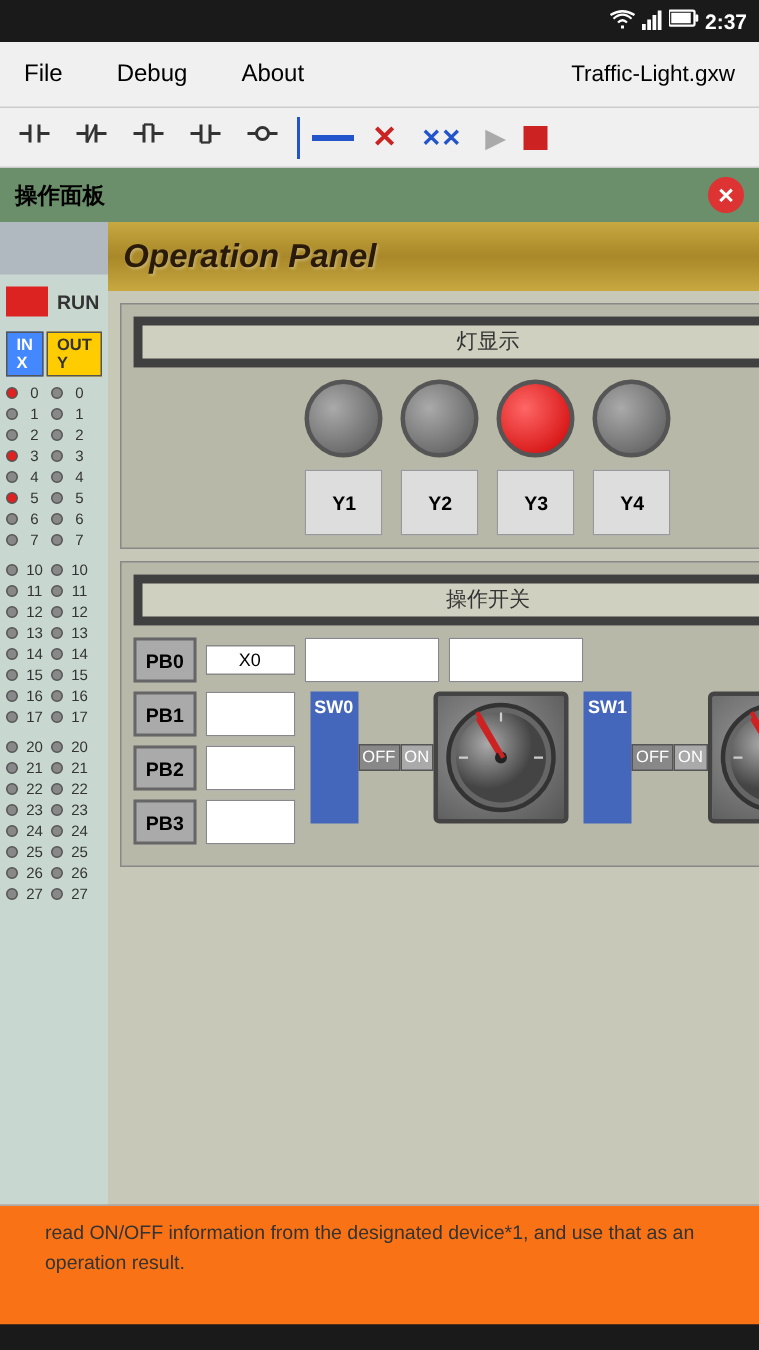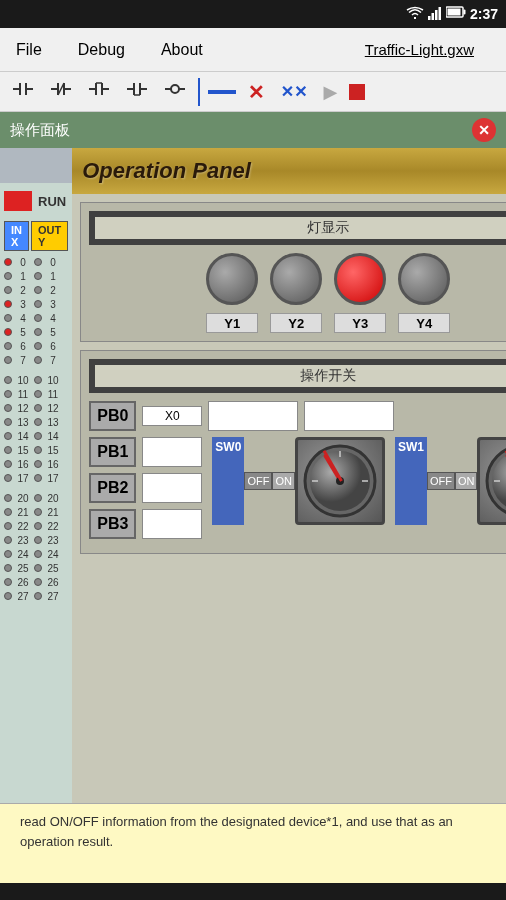--- a/index.html
+++ b/index.html
@@ -48,22 +48,21 @@
     .menu-item {
       font-size: 16px;
       color: #000;
       cursor: pointer;
       padding: 4px 8px;
     }
     .menu-title {
       font-size: 15px;
       color: #000;
       margin-left: auto;
-      margin-right: 24px;
-      text-decoration: underline;
+      margin-right: 8px;
     }
 
     
     #toolbar {
       width: 506px;
       height: 40px;
       background: #f0f0f0;
       display: flex;
       align-items: center;
       padding: 0 8px;
@@ -103,23 +102,23 @@
     
     #window-titlebar {
       background: #6b8e6b;
       display: flex;
       align-items: center;
       justify-content: space-between;
       padding: 6px 10px;
       height: 36px;
     }
     .window-title-text {
-      color: #ffffff;
+      color: #000000;
       font-size: 15px;
-      font-weight: normal;
+      font-weight: bold;
     }
     .close-btn {
       width: 24px;
       height: 24px;
       background: #dd3333;
       border-radius: 50%;
       display: flex;
       align-items: center;
       justify-content: center;
       color: white;
@@ -256,42 +255,42 @@
     .lamp.active {
       background: radial-gradient(circle at 35% 35%, #ff6666, #cc0000);
     }
     .lamp-label-row {
       display: flex;
       justify-content: center;
       gap: 12px;
     }
     .lamp-label {
       width: 52px;
-      height: 20px;
+      height: 44px;
       background: #ddd;
       border: 1px solid #999;
       display: flex;
       align-items: center;
       justify-content: center;
       font-size: 13px;
       font-weight: bold;
     }
 
     #switch-section {
       background: #b8b8a8;
       margin: 8px;
       border: 1px solid #888;
       padding: 8px;
     }
 
     .pb-btn {
       background: #aaa;
       border: 2px solid #666;
       padding: 4px 6px;
-      font-size: 16px;
+      font-size: 13px;
       font-weight: bold;
       text-align: center;
       cursor: pointer;
       height: 30px;
       display: flex;
       align-items: center;
       justify-content: center;
     }
 
     .input-box {
@@ -364,22 +363,22 @@
 
     .switch-row {
       display: flex;
       gap: 6px;
       align-items: center;
       margin-bottom: 6px;
     }
 
     
     #text-area {
-      background: #fef9c3;
-      padding: 8px 20px;
+      background: #f97316;
+      padding: 8px 30px;
       font-size: 13px;
       color: #333;
       line-height: 1.5;
       height: 80px;
       border-top: 1px solid #aaa;
     }
 
     
     #nav-bar {
       width: 506px;

